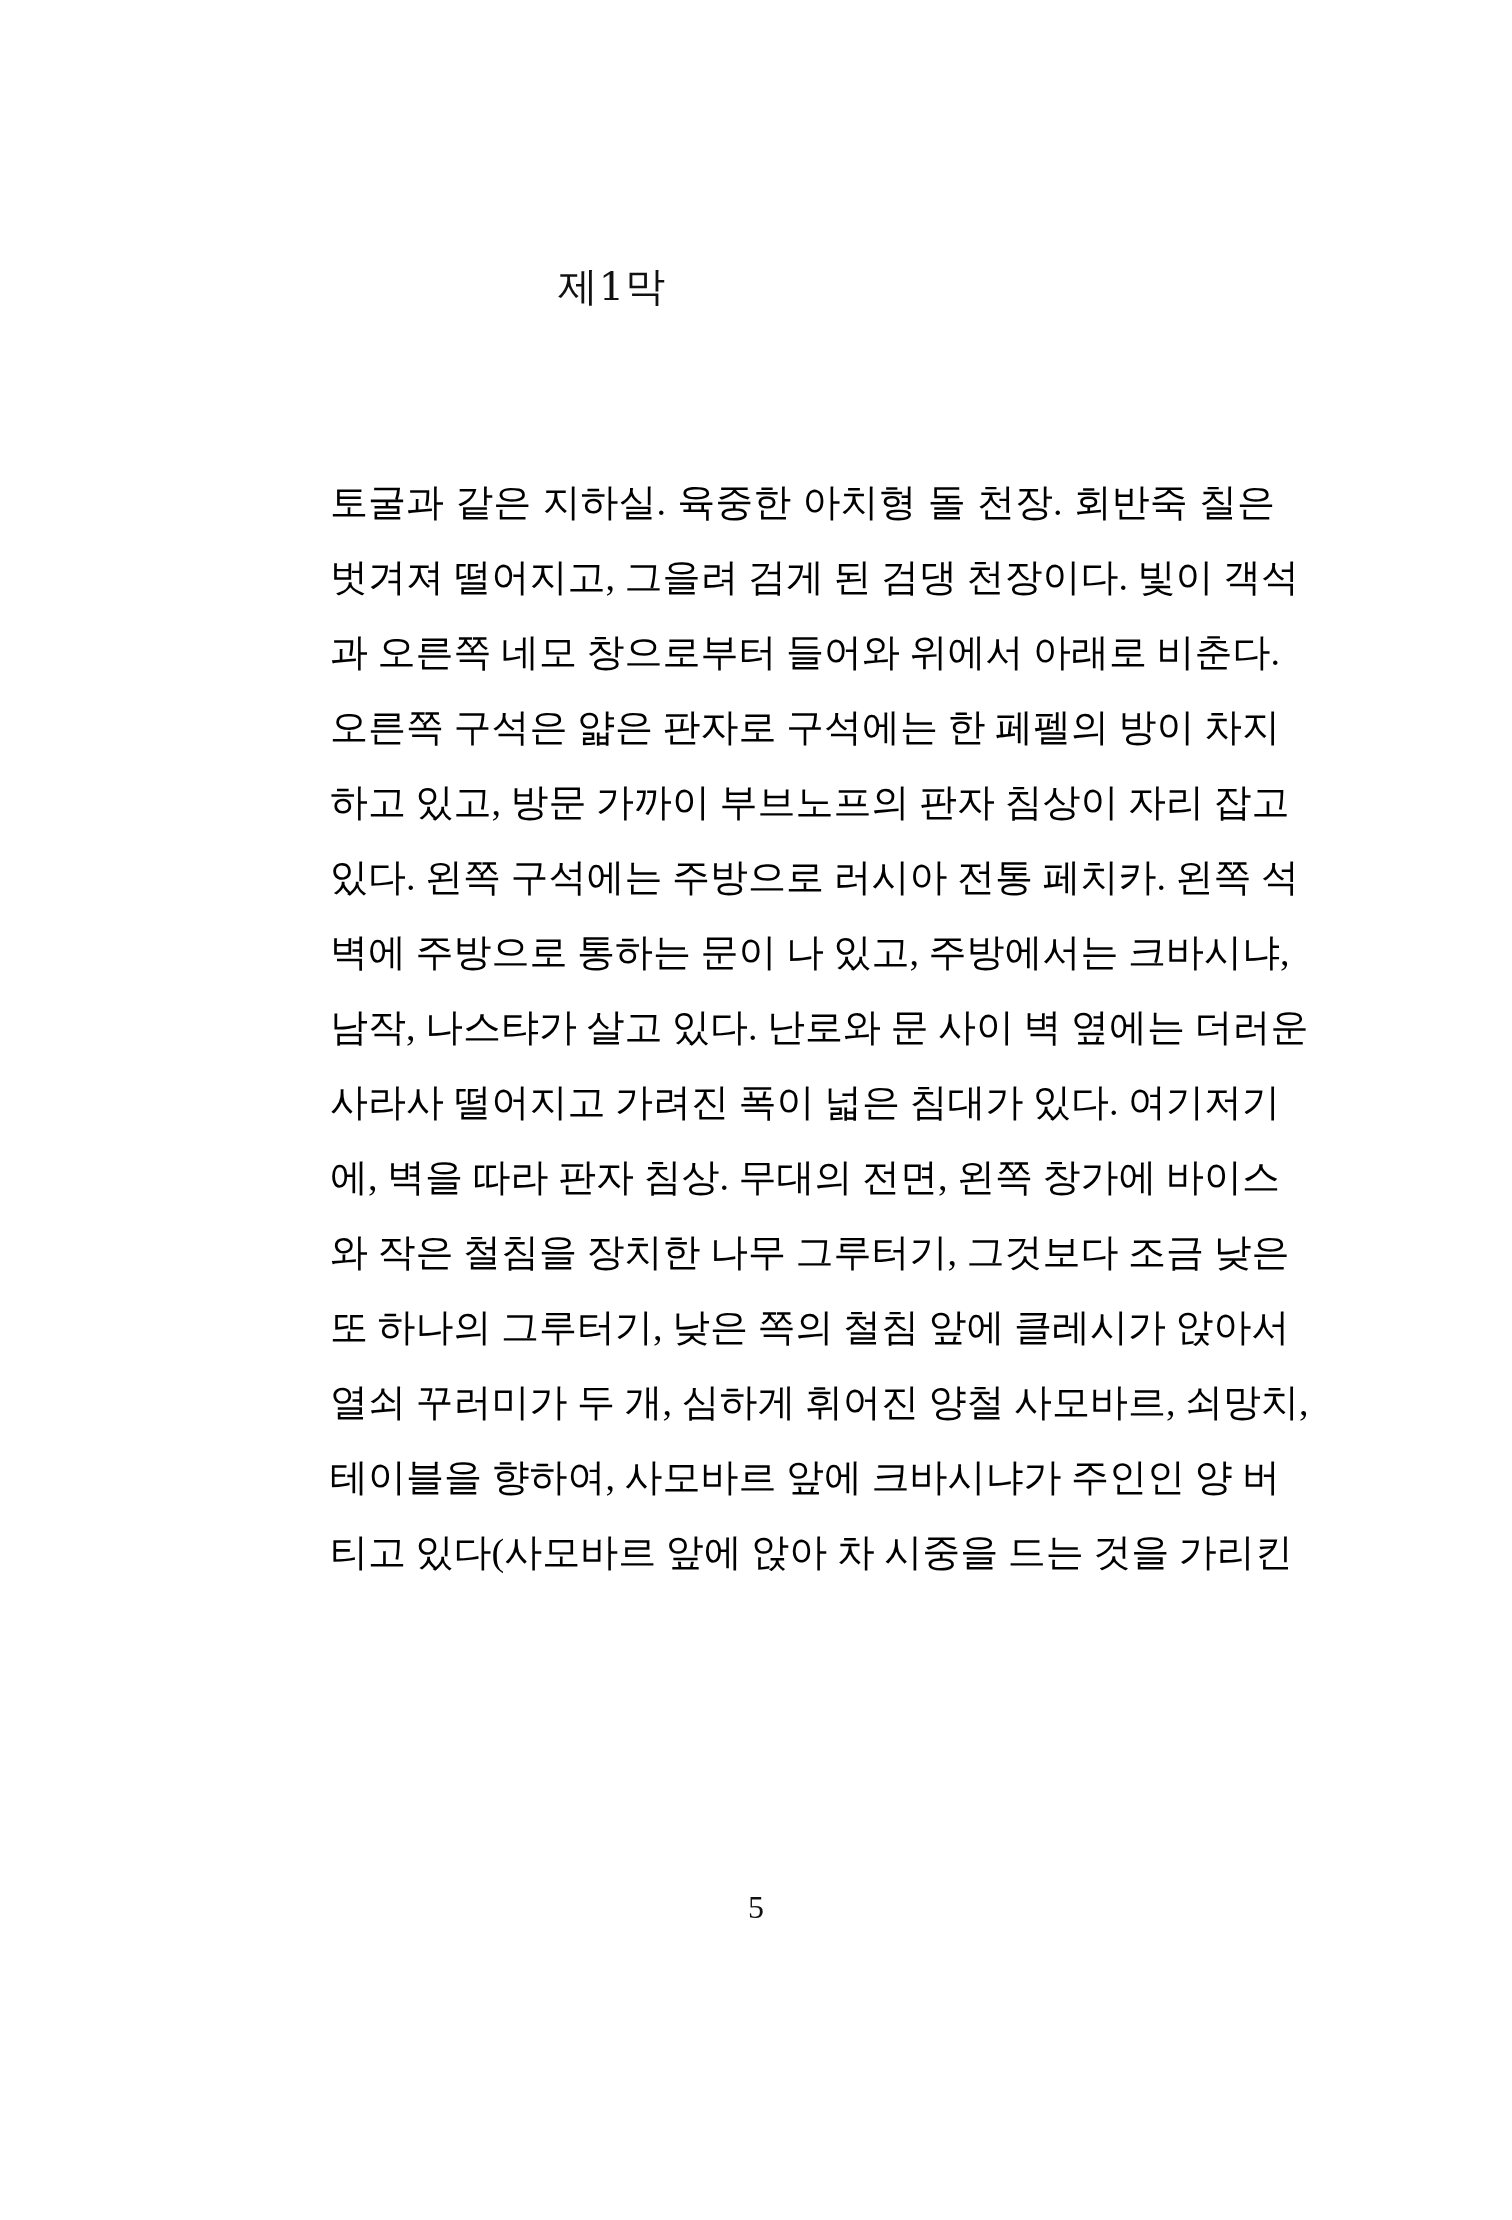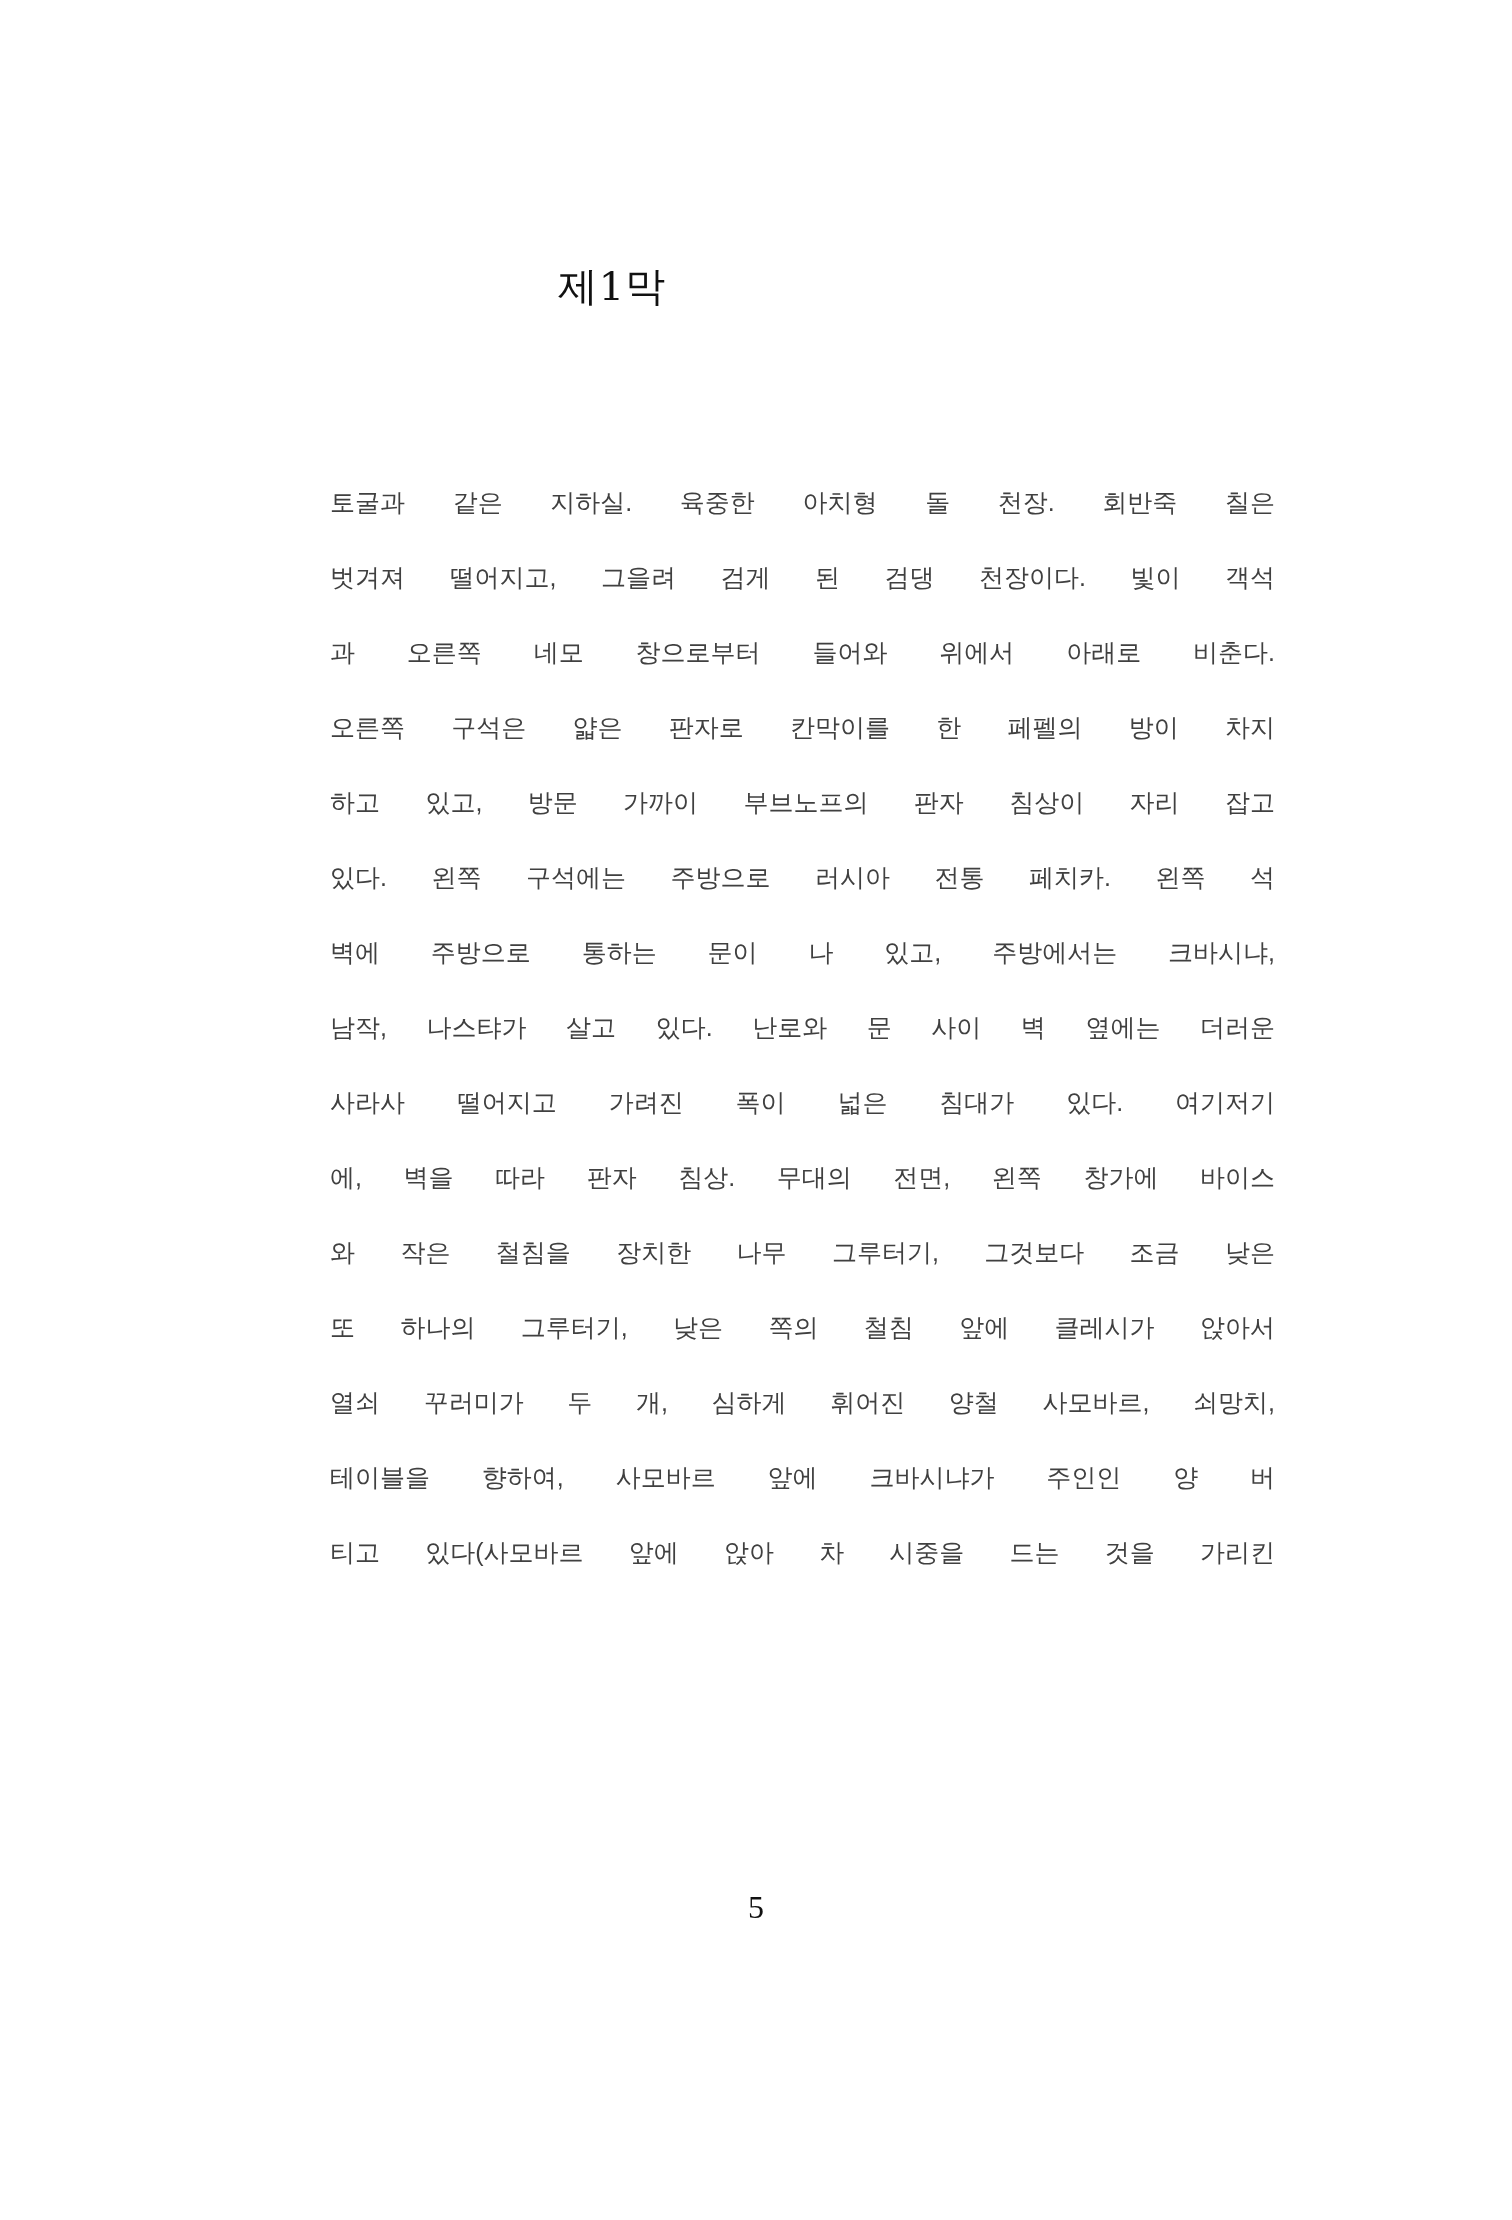--- a/index.html
+++ b/index.html
@@ -37,23 +37,23 @@
     .body-text {
       position: absolute;
       left: 330px;
       top: 465px;
       width: 945px;
     }
     .line {
       display: block;
       height: 75px;
       line-height: 75px;
-      font-family: Liberation Sans, sans-serif;
-      font-size: 25px;
-      color: #404040;
+      font-family: Liberation Serif, serif;
+      font-size: 38px;
+      color: #000000;
       text-align: justify;
       text-align-last: justify;
       white-space: nowrap;
       overflow: visible;
     }
     .page-number {
       position: absolute;
       left: 0;
       width: 1512px;
       top: 1887px;
@@ -68,21 +68,21 @@
 <body>
 
 <div class="page">
 
   <div class="chapter-title">제1막</div>
 
   <div class="body-text">
     <span class="line">토굴과 같은 지하실. 육중한 아치형 돌 천장. 회반죽 칠은</span>
     <span class="line">벗겨져 떨어지고, 그을려 검게 된 검댕 천장이다. 빛이 객석</span>
     <span class="line">과 오른쪽 네모 창으로부터 들어와 위에서 아래로 비춘다.</span>
-    <span class="line">오른쪽 구석은 얇은 판자로 칸막이를 한 페펠의 방이 차지</span>
+    <span class="line">오른쪽 구석은 얇은 판자로 구석에는 한 페펠의 방이 차지</span>
     <span class="line">하고 있고, 방문 가까이 부브노프의 판자 침상이 자리 잡고</span>
     <span class="line">있다. 왼쪽 구석에는 주방으로 러시아 전통 페치카. 왼쪽 석</span>
     <span class="line">벽에 주방으로 통하는 문이 나 있고, 주방에서는 크바시냐,</span>
     <span class="line">남작, 나스탸가 살고 있다. 난로와 문 사이 벽 옆에는 더러운</span>
     <span class="line">사라사 떨어지고 가려진 폭이 넓은 침대가 있다. 여기저기</span>
     <span class="line">에, 벽을 따라 판자 침상. 무대의 전면, 왼쪽 창가에 바이스</span>
     <span class="line">와 작은 철침을 장치한 나무 그루터기, 그것보다 조금 낮은</span>
     <span class="line">또 하나의 그루터기, 낮은 쪽의 철침 앞에 클레시가 앉아서</span>
     <span class="line">열쇠 꾸러미가 두 개, 심하게 휘어진 양철 사모바르, 쇠망치,</span>
     <span class="line">테이블을 향하여, 사모바르 앞에 크바시냐가 주인인 양 버</span>

